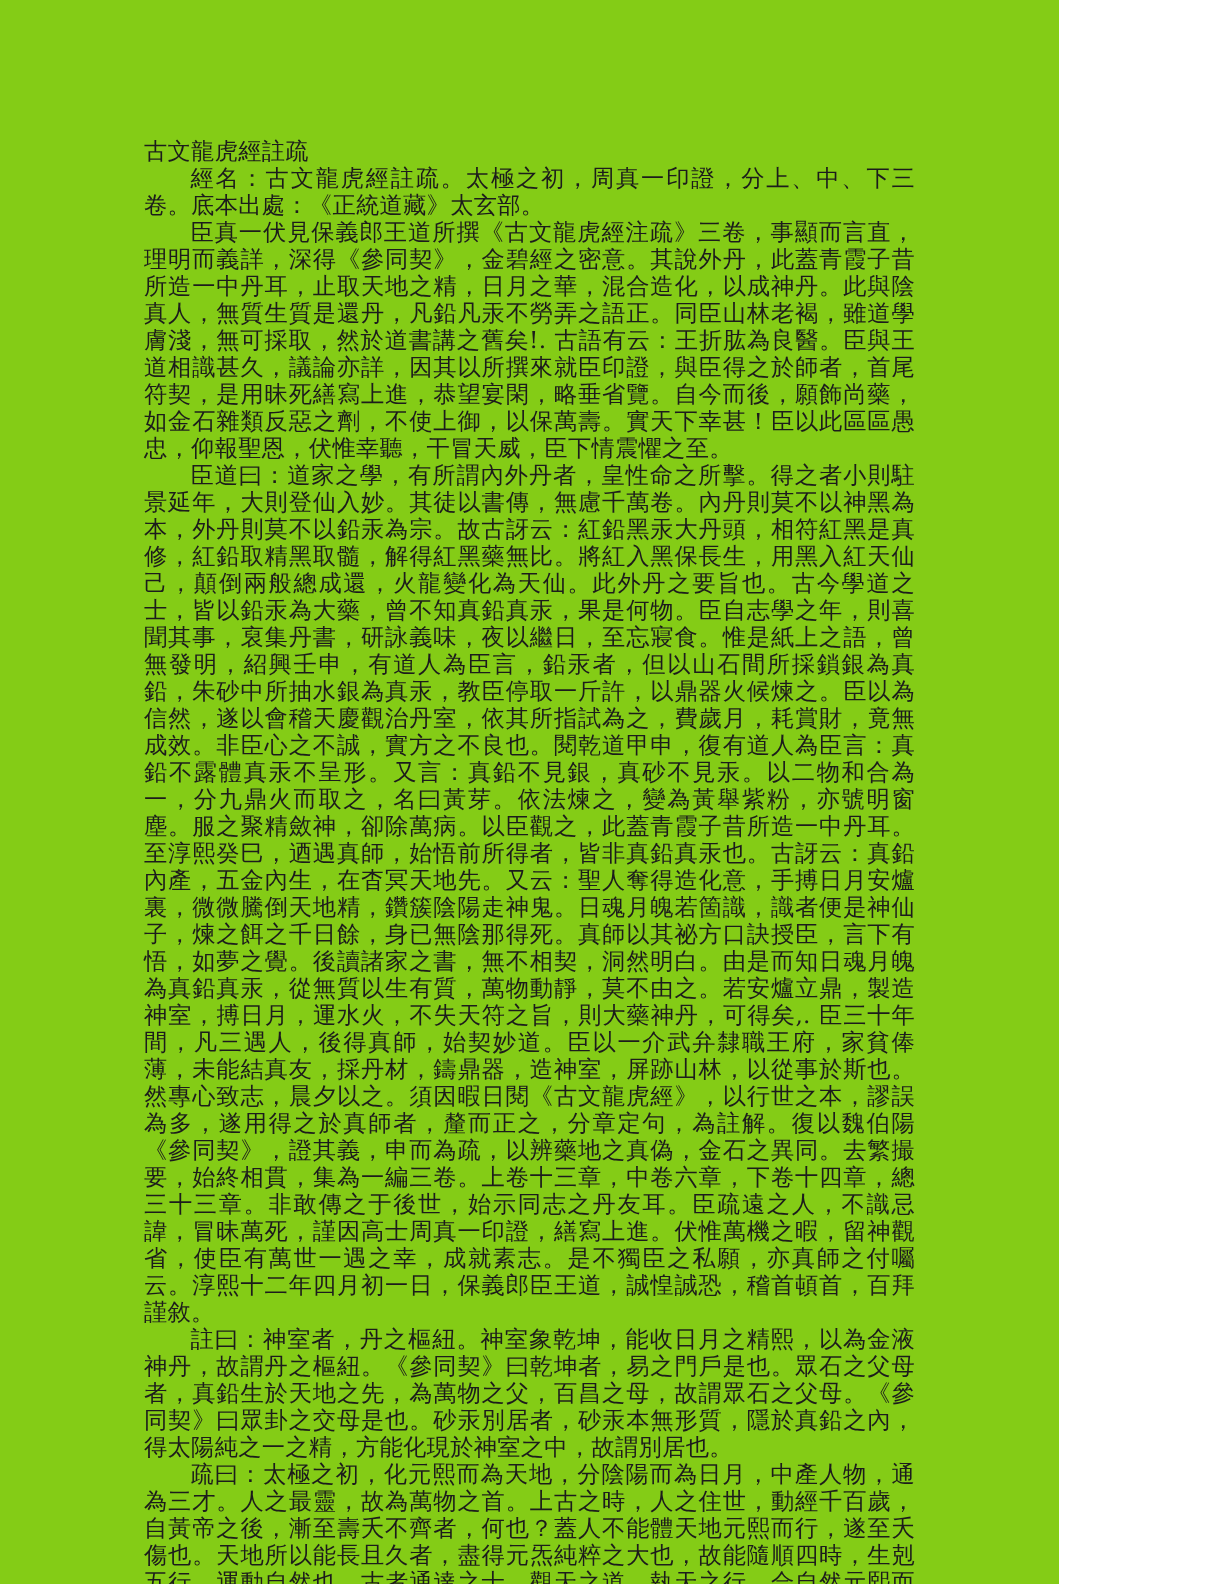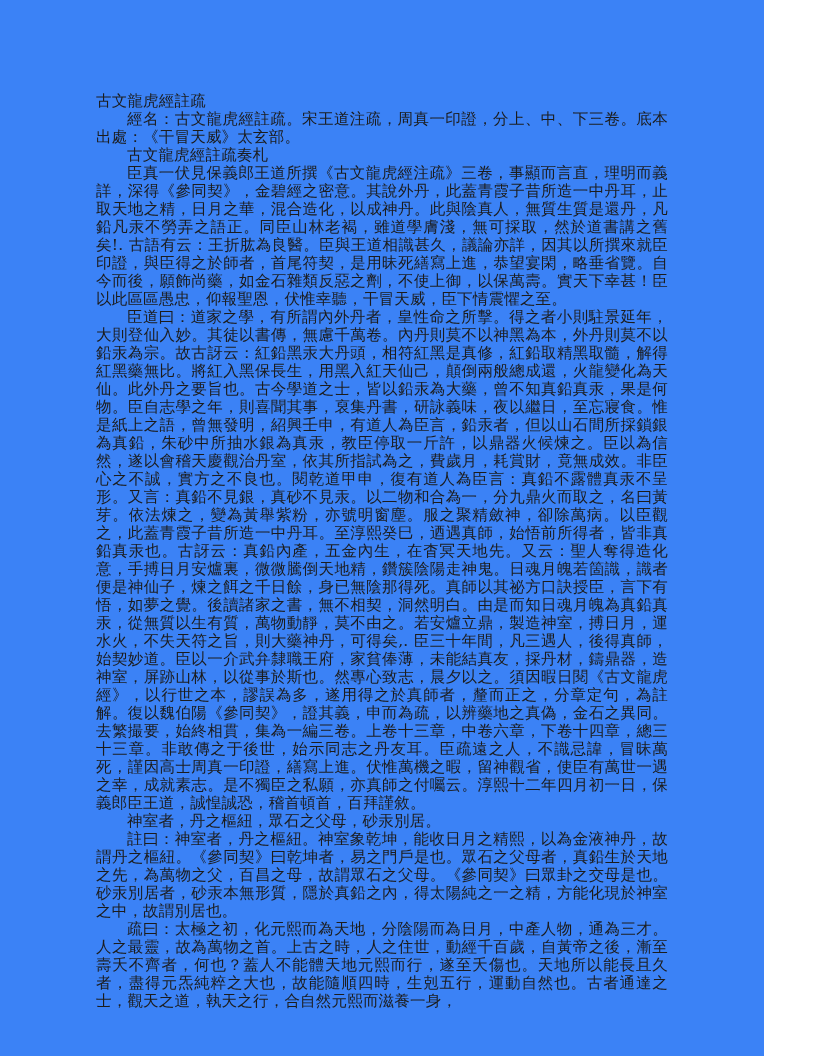--- a/index.html
+++ b/index.html
@@ -2,23 +2,23 @@
 <html><head>
 <meta charset="utf-8">
 <style>
   html, body {
     margin: 0;
     padding: 0;
     background: #ffffff;
   }
   .page {
     position: relative;
-    width: 764px;
+    width: 706px;
     height: 1056px;
-    background: #3b82f6;
+    background: #84cc16;
     box-sizing: border-box;
     padding: 92px 96px 0 96px;
     overflow: hidden;
     font-family: "DejaVu Serif", "Liberation Serif", serif;
   }
   .doc-text p {
     margin: 0;
     padding: 0;
     font-size: 15.5px;
     line-height: 18px;
@@ -34,21 +34,19 @@
   .doc-text p.no-indent {
     text-indent: 0;
   }
 </style>
 </head>
 <body>
 
 <div class="page">
   <div class="doc-text" id="doc-text">
       <p class="no-indent">古文龍虎經註疏</p>
-      <p class="indent">經名：古文龍虎經註疏。宋王道注疏，周真一印證，分上、中、下三卷。底本出處：《干冒天威》太玄部。</p>
-      <p class="indent">古文龍虎經註疏奏札</p>
+      <p class="indent">經名：古文龍虎經註疏。太極之初，周真一印證，分上、中、下三卷。底本出處：《正統道藏》太玄部。</p>
       <p class="indent">臣真一伏見保義郎王道所撰《古文龍虎經注疏》三卷，事顯而言直，理明而義詳，深得《參同契》，金碧經之密意。其說外丹，此蓋青霞子昔所造一中丹耳，止取天地之精，日月之華，混合造化，以成神丹。此與陰真人，無質生質是還丹，凡鉛凡汞不勞弄之語正。同臣山林老褐，雖道學膚淺，無可採取，然於道書講之舊矣!. 古語有云：王折肱為良醫。臣與王道相識甚久，議論亦詳，因其以所撰來就臣印證，與臣得之於師者，首尾符契，是用昧死繕寫上進，恭望宴閑，略垂省覽。自今而後，願飾尚藥，如金石雜類反惡之劑，不使上御，以保萬壽。實天下幸甚！臣以此區區愚忠，仰報聖恩，伏惟幸聽，干冒天威，臣下情震懼之至。</p>
       <p class="indent">臣道曰：道家之學，有所謂內外丹者，皇性命之所擊。得之者小則駐景延年，大則登仙入妙。其徒以書傳，無慮千萬卷。內丹則莫不以神黑為本，外丹則莫不以鉛汞為宗。故古訝云：紅鉛黑汞大丹頭，相符紅黑是真修，紅鉛取精黑取髓，解得紅黑藥無比。將紅入黑保長生，用黑入紅天仙己，顛倒兩般總成還，火龍變化為天仙。此外丹之要旨也。古今學道之士，皆以鉛汞為大藥，曾不知真鉛真汞，果是何物。臣自志學之年，則喜聞其事，裒集丹書，研詠義味，夜以繼日，至忘寢食。惟是紙上之語，曾無發明，紹興壬申，有道人為臣言，鉛汞者，但以山石間所採鎖銀為真鉛，朱砂中所抽水銀為真汞，教臣停取一斤許，以鼎器火候煉之。臣以為信然，遂以會稽天慶觀治丹室，依其所指試為之，費歲月，耗賞財，竟無成效。非臣心之不誠，實方之不良也。閱乾道甲申，復有道人為臣言：真鉛不露體真汞不呈形。又言：真鉛不見銀，真砂不見汞。以二物和合為一，分九鼎火而取之，名曰黃芽。依法煉之，變為黃舉紫粉，亦號明窗塵。服之聚精斂神，卻除萬病。以臣觀之，此蓋青霞子昔所造一中丹耳。至淳熙癸巳，迺遇真師，始悟前所得者，皆非真鉛真汞也。古訝云：真鉛內產，五金內生，在杳冥天地先。又云：聖人奪得造化意，手搏日月安爐裏，微微騰倒天地精，鑽簇陰陽走神鬼。日魂月魄若箇識，識者便是神仙子，煉之餌之千日餘，身已無陰那得死。真師以其祕方口訣授臣，言下有悟，如夢之覺。後讀諸家之書，無不相契，洞然明白。由是而知日魂月魄為真鉛真汞，從無質以生有質，萬物動靜，莫不由之。若安爐立鼎，製造神室，搏日月，運水火，不失天符之旨，則大藥神丹，可得矣,. 臣三十年間，凡三遇人，後得真師，始契妙道。臣以一介武弁隸職王府，家貧俸薄，未能結真友，採丹材，鑄鼎器，造神室，屏跡山林，以從事於斯也。然專心致志，晨夕以之。須因暇日閱《古文龍虎經》，以行世之本，謬誤為多，遂用得之於真師者，釐而正之，分章定句，為註解。復以魏伯陽《參同契》，證其義，申而為疏，以辨藥地之真偽，金石之異同。去繁撮要，始終相貫，集為一編三卷。上卷十三章，中卷六章，下卷十四章，總三十三章。非敢傳之于後世，始示同志之丹友耳。臣疏遠之人，不識忌諱，冒昧萬死，謹因高士周真一印證，繕寫上進。伏惟萬機之暇，留神觀省，使臣有萬世一遇之幸，成就素志。是不獨臣之私願，亦真師之付囑云。淳熙十二年四月初一日，保義郎臣王道，誠惶誠恐，稽首頓首，百拜謹敘。</p>
-      <p class="indent">神室者，丹之樞紐，眾石之父母，砂汞別居。</p>
       <p class="indent">註曰：神室者，丹之樞紐。神室象乾坤，能收日月之精熙，以為金液神丹，故謂丹之樞紐。《參同契》曰乾坤者，易之門戶是也。眾石之父母者，真鉛生於天地之先，為萬物之父，百昌之母，故謂眾石之父母。《參同契》曰眾卦之交母是也。砂汞別居者，砂汞本無形質，隱於真鉛之內，得太陽純之一之精，方能化現於神室之中，故謂別居也。</p>
       <p class="indent">疏曰：太極之初，化元熙而為天地，分陰陽而為日月，中產人物，通為三才。人之最靈，故為萬物之首。上古之時，人之住世，動經千百歲，自黃帝之後，漸至壽夭不齊者，何也？蓋人不能體天地元熙而行，遂至夭傷也。天地所以能長且久者，盡得元炁純粹之大也，故能隨順四時，生剋五行，運動自然也。古者通達之士，觀天之道，執天之行，合自然元熙而滋養一身，</p>
     </div>
 </div>
 
 </body></html>

